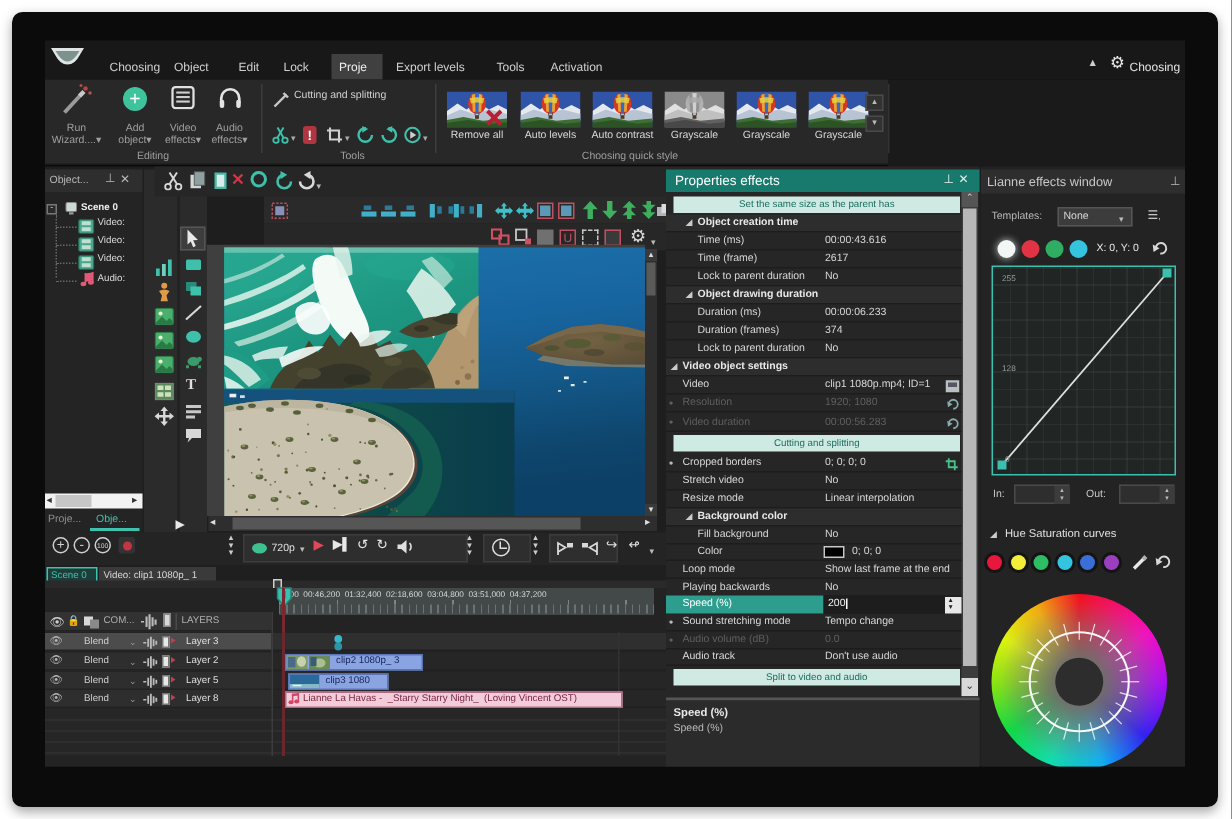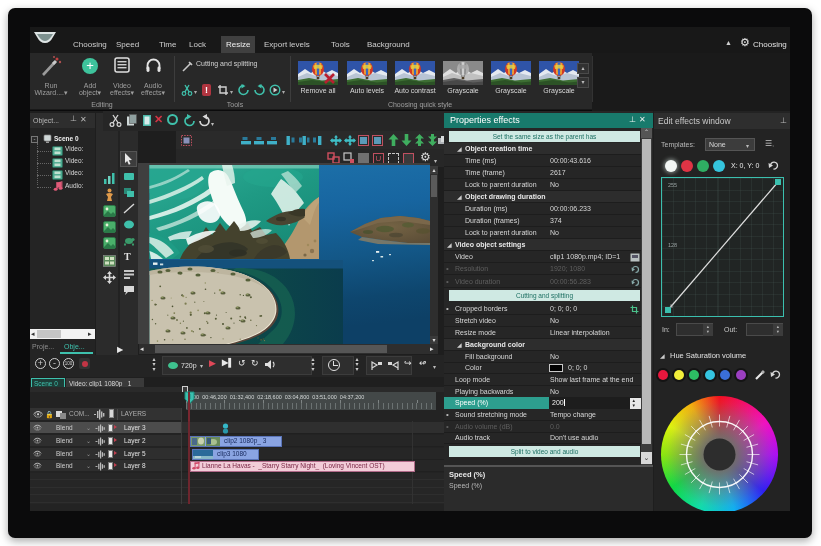--- a/index.html
+++ b/index.html
@@ -19,28 +19,28 @@
 <body>
 <div id="frame"></div>
 <div class="ab" style="left:30px;top:27px;width:760px;height:26px;background:#181818"></div>
 <div class="ab" style="left:592px;top:53px;width:198px;height:58px;background:#1a1a1a"></div>
 
 <svg class="ab" style="left:33px;top:30px" width="24" height="15" viewBox="0 0 24 15">
  <path d="M1,2 L23,2 L20,7 Q17,13 12,13 Q7,13 4,7 Z" fill="#dfe5e5"></path>
  <path d="M4,4 L20,4 L18,7 Q15,11 12,11 Q9,11 6,7 Z" fill="#7d918f"></path>
 </svg>
 <div class="ab t8" style="left:73px;top:40px;color:#cfcfcf">Choosing</div>
-<div class="ab t8" style="left:116px;top:40px;color:#cfcfcf">Speed</div>
-<div class="ab t8" style="left:159px;top:40px;color:#cfcfcf">Time</div>
+<div class="ab t8" style="left:116px;top:40px;color:#cfcfcf">Object</div>
+<div class="ab t8" style="left:159px;top:40px;color:#cfcfcf">Edit</div>
 <div class="ab t8" style="left:189px;top:40px;color:#cfcfcf">Lock</div>
 <div class="ab" style="left:221px;top:36px;width:34px;height:17px;background:#404040"></div>
-<div class="ab t8" style="left:226px;top:40px;color:#f0f0f0">Resize</div>
+<div class="ab t8" style="left:226px;top:40px;color:#f0f0f0">Proje</div>
 <div class="ab t8" style="left:264px;top:40px;color:#cfcfcf">Export levels</div>
 <div class="ab t8" style="left:331px;top:40px;color:#cfcfcf">Tools</div>
-<div class="ab t8" style="left:367px;top:40px;color:#cfcfcf">Background</div>
+<div class="ab t8" style="left:367px;top:40px;color:#cfcfcf">Activation</div>
 <div class="ab" style="left:725px;top:40px;width:8px;height:6px;color:#cfcfcf;font-size:7px;line-height:6px">▲</div>
 <div class="ab" style="left:740px;top:36px;font-size:11px;line-height:12px;color:#e8e8e8">⚙</div>
 <div class="ab t8" style="left:753px;top:40px;color:#e2e2e2">Choosing</div>
 
 <div class="ab" style="left:30px;top:53px;width:562px;height:57px;background:#282828;border-bottom:1px solid #191919"></div>
 <div class="sep" style="left:174px;top:56px;height:46px"></div>
 <div class="sep" style="left:290px;top:56px;height:46px"></div>
 <div class="sep" style="left:592px;top:56px;height:46px;background:#333"></div>
 
 <svg class="ab" style="left:40px;top:55px" width="22" height="22" viewBox="0 0 22 22">
@@ -959,21 +959,21 @@
     <span class="ab" style="left:11px">Audio track</span>
     <span class="ab pv">Don't use audio</span>
   </div>
 <div class="mint" style="top:446px">Split to video and audio</div>
 <div class="ab" style="left:444px;top:465px;width:209px;height:2px;background:#555"></div>
 <div class="ab" style="left:444px;top:467px;width:209px;height:44px;background:#2b2b2b"></div>
 <div class="ab" style="left:449px;top:470px;font-size:7.5px;font-weight:bold;color:#e8e8e8">Speed (%)</div>
 <div class="ab" style="left:449px;top:482px;font-size:7px;color:#b8b8b8">Speed (%)</div>
 <div class="ab" style="left:654px;top:111px;width:136px;height:400px;background:#232323;overflow:hidden"></div>
 <div class="ab" style="left:654px;top:113px;width:136px;height:16px;background:#2e2e2e"></div>
-<div class="ab" style="left:658px;top:116px;font-size:8.5px;color:#c8c8c8">Edit effects window</div>
+<div class="ab" style="left:658px;top:116px;font-size:8.5px;color:#c8c8c8">Lianne effects window</div>
 <div class="ab" style="left:780px;top:116px;font-size:8px;color:#b8b8b8">⊥</div>
 <div class="ab" style="left:661px;top:141px;font-size:7px;color:#b8b8b8">Templates:</div>
 <div class="ab" style="left:705px;top:138px;width:50px;height:13px;background:#3c3c3c;border:1px solid #555"></div>
 <div class="ab" style="left:709px;top:141px;font-size:7px;color:#d8d8d8">None</div>
 <div class="ab" style="left:746px;top:142px;font-size:6px;color:#bbb">▾</div>
 <div class="ab" style="left:765px;top:139px;font-size:8px;color:#c8c8c8">☰<span style="font-size:6px">,</span></div>
 <div class="circ" style="left:665px;top:160px;width:12px;height:12px;background:#f2f6f4;box-shadow:0 0 4px 1px rgba(240,255,250,.5);"></div>
 <div class="circ" style="left:681px;top:160px;width:12px;height:12px;background:#e03445;"></div>
 <div class="circ" style="left:697px;top:160px;width:12px;height:12px;background:#2fae63;"></div>
 <div class="circ" style="left:713px;top:160px;width:12px;height:12px;background:#35c4dd;"></div>
@@ -992,21 +992,21 @@
 <text x="7" y="70" font-size="5.5" fill="#97a0a0" font-family="Liberation Sans">128</text>
 <text x="9" y="131" font-size="5.5" fill="#97a0a0" font-family="Liberation Sans">0</text>
 </svg>
 <div class="ab" style="left:662px;top:326px;font-size:7px;color:#c8c8c8">In:</div>
 <div class="ab" style="left:676px;top:323px;width:37px;height:13px;background:#2e2e2e;border:1px solid #4a4a4a"></div>
 <div class="ab" style="left:703px;top:323.5px;width:10px;height:12px;background:#3c3c3c;color:#bbb;font-size:4.5px;line-height:5.5px;text-align:center">▴<br>▾</div>
 <div class="ab" style="left:724px;top:326px;font-size:7px;color:#c8c8c8">Out:</div>
 <div class="ab" style="left:746px;top:323px;width:37px;height:13px;background:#2e2e2e;border:1px solid #4a4a4a"></div>
 <div class="ab" style="left:773px;top:323.5px;width:10px;height:12px;background:#3c3c3c;color:#bbb;font-size:4.5px;line-height:5.5px;text-align:center">▴<br>▾</div>
 <div class="ab" style="left:660px;top:352px;font-size:6px;color:#ccc">◢</div>
-<div class="ab" style="left:670px;top:351px;font-size:7.5px;color:#e0e0e0">Hue Saturation volume</div>
+<div class="ab" style="left:670px;top:351px;font-size:7.5px;color:#e0e0e0">Hue Saturation curves</div>
 <div class="circ" style="left:656px;top:368px;width:14px;height:14px;background:#141414"></div>
 <div class="circ" style="left:658px;top:370px;width:10px;height:10px;background:#e8173d"></div>
 <div class="circ" style="left:672px;top:368px;width:14px;height:14px;background:#141414"></div>
 <div class="circ" style="left:674px;top:370px;width:10px;height:10px;background:#f2ee3a"></div>
 <div class="circ" style="left:687px;top:368px;width:14px;height:14px;background:#141414"></div>
 <div class="circ" style="left:689px;top:370px;width:10px;height:10px;background:#2dbd63"></div>
 <div class="circ" style="left:703px;top:368px;width:14px;height:14px;background:#141414"></div>
 <div class="circ" style="left:705px;top:370px;width:10px;height:10px;background:#35c4e0"></div>
 <div class="circ" style="left:718px;top:368px;width:14px;height:14px;background:#141414"></div>
 <div class="circ" style="left:720px;top:370px;width:10px;height:10px;background:#3a6fd8"></div>

